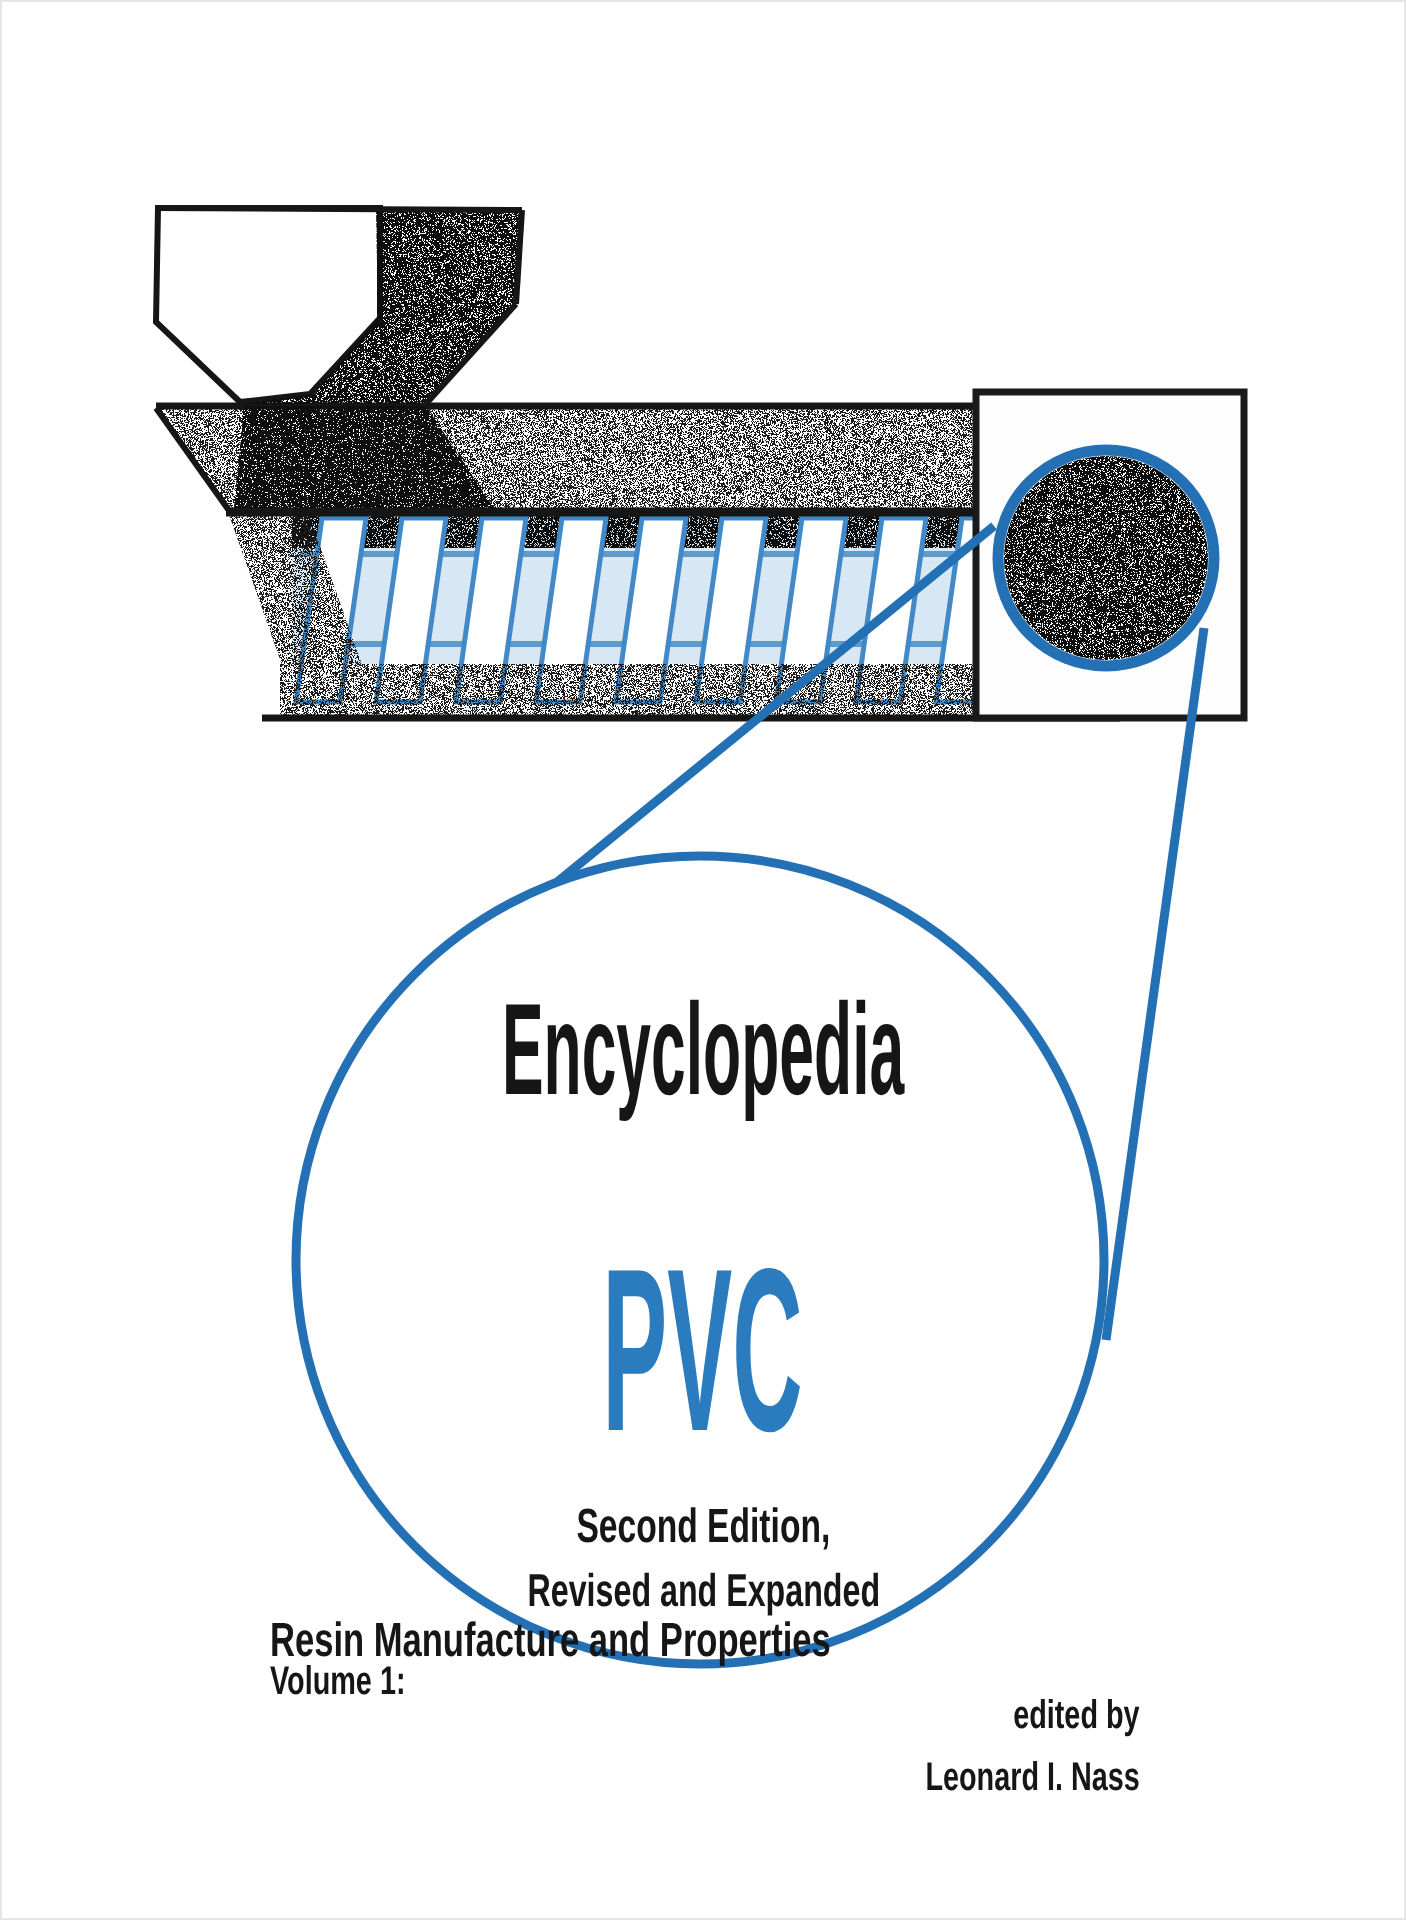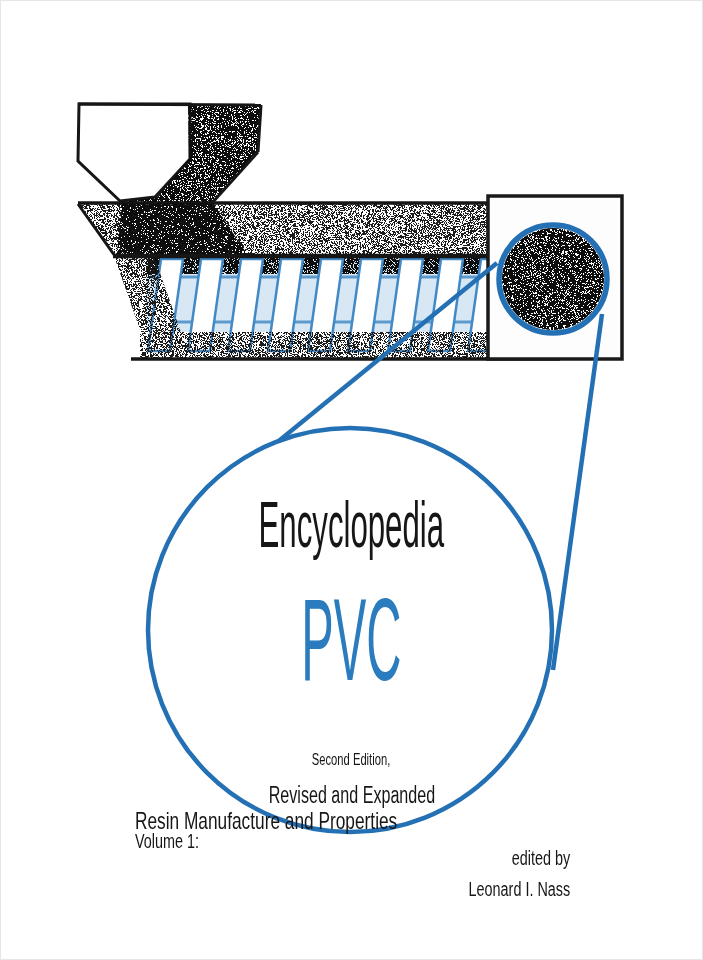--- a/index.html
+++ b/index.html
@@ -8,31 +8,31 @@
     --screw:#4189c7;
     --ink:#161616;
   }
   html,body{margin:0;padding:0;background:#ffffff;}
   .cover{
     position:relative;width:703px;height:960px;background:#ffffff;overflow:hidden;
     font-family:"Liberation Sans","DejaVu Sans",sans-serif;
     outline:1px solid #e6e6e6;outline-offset:-1px;
   }
   .cover svg{position:absolute;left:0;top:0;}
-  .abs{position:absolute;line-height:1;font-weight:normal;color:var(--ink);white-space:nowrap;}
+  .abs{position:absolute;line-height:1;font-weight:bold;color:var(--ink);white-space:nowrap;}
   .center-line{left:0;width:703px;text-align:center;}
   .cond{display:inline-block;transform:scaleX(var(--sx,1));transform-origin:50% 50%;}
   .left-line .cond{transform-origin:0 50%;}
   .right-line{text-align:right;margin-top:40px;}
   .right-line .cond{transform-origin:100% 50%;}
 
   #title-1{top:492px;font-size:65px;--sx:.48;}
   #title-2{top:571px;font-size:66px;--sx:.46;}
-  #title-3{top:582px;font-size:116px;--sx:.42;color:var(--title-blue);}
-  #edition-1{top:752px;font-size:16px;--sx:.70;}
+  #title-3{top:617px;font-size:116px;--sx:.42;color:var(--title-blue);}
+  #edition-1{top:752px;font-size:24px;--sx:.70;}
   #edition-2{top:784px;font-size:23px;--sx:.70;}
   #volume-1{left:135px;top:831px;font-size:20px;--sx:.72;}
   #volume-2{left:135px;top:809px;font-size:24px;--sx:.72;}
   #editors-label{right:133px;top:808px;font-size:20px;--sx:.72;}
   #editor-1{right:133px;top:839px;font-size:20px;--sx:.72;}
   #editor-2{right:133px;top:861px;font-size:20px;--sx:.72;}
 
   .flight{fill:#ffffff;stroke:var(--screw);stroke-width:2.5;}
   .accent-stroke{fill:none;stroke:var(--accent);}
   .ink-line{stroke:var(--ink);}

